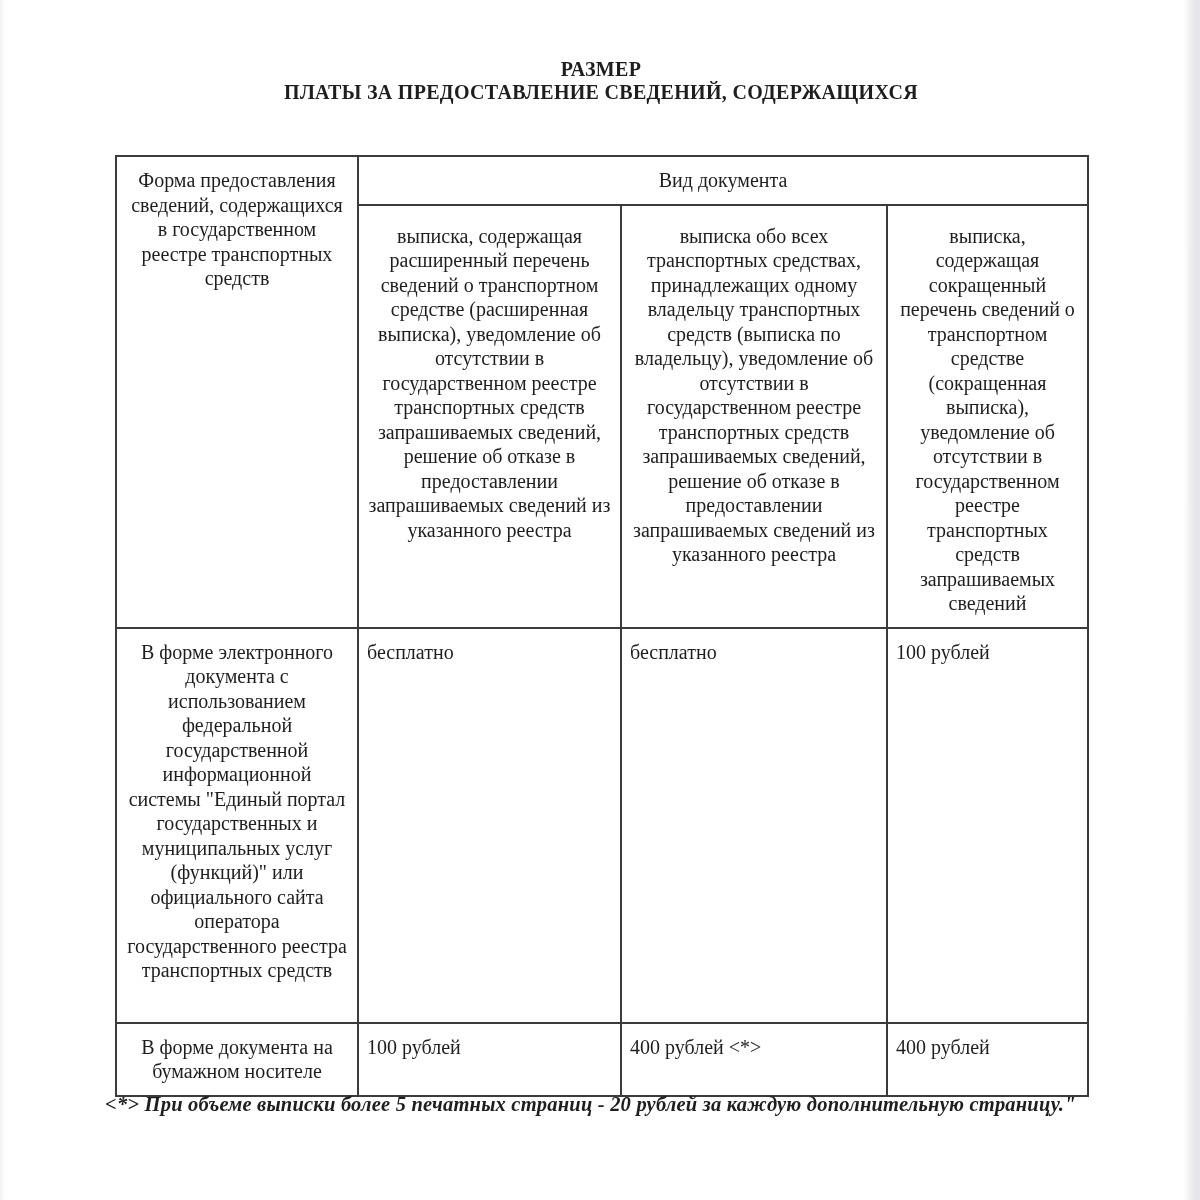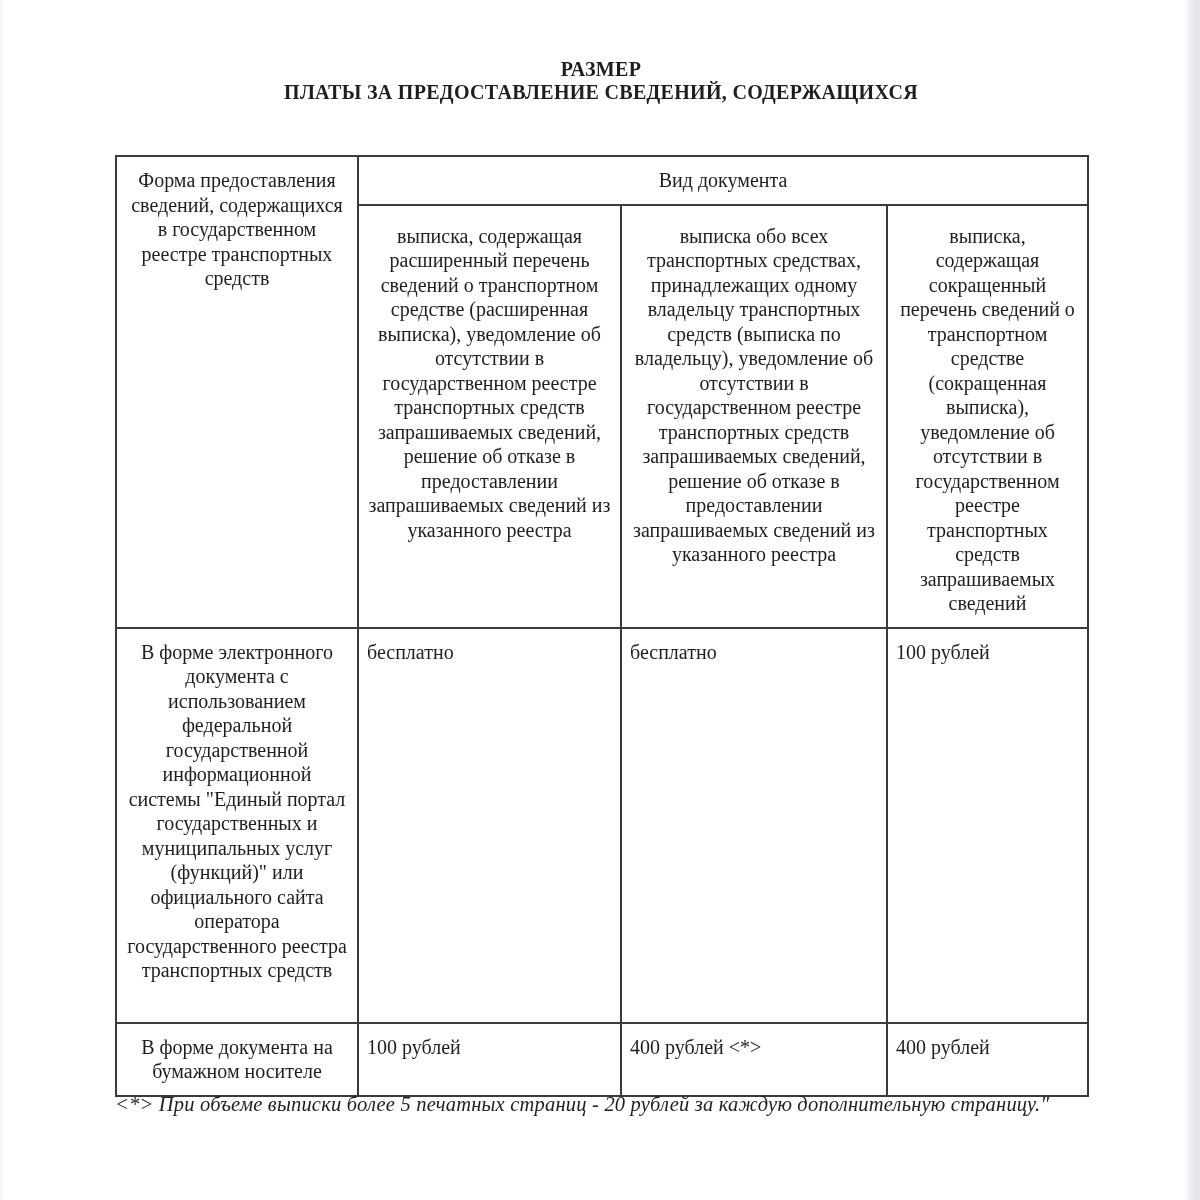--- a/index.html
+++ b/index.html
@@ -87,24 +87,24 @@
     padding-right: 12px;
     line-height: 26px;
     border-radius: 21px;
   }
   td.value-cell {
     text-align: left;
     padding-top: 13px;
   }
   .doc-footnote {
     position: absolute;
-    left: 115px;
+    left: 105px;
     top: 1092px;
     width: 1010px;
-    font-weight: normal;
+    font-weight: bold;
     font-style: italic;
     font-size: 20.5px;
     line-height: 25px;
     letter-spacing: 0.2px;
   }
 </style>
 </head>
 <body>
 
 <div class="edge-band-left"></div>

